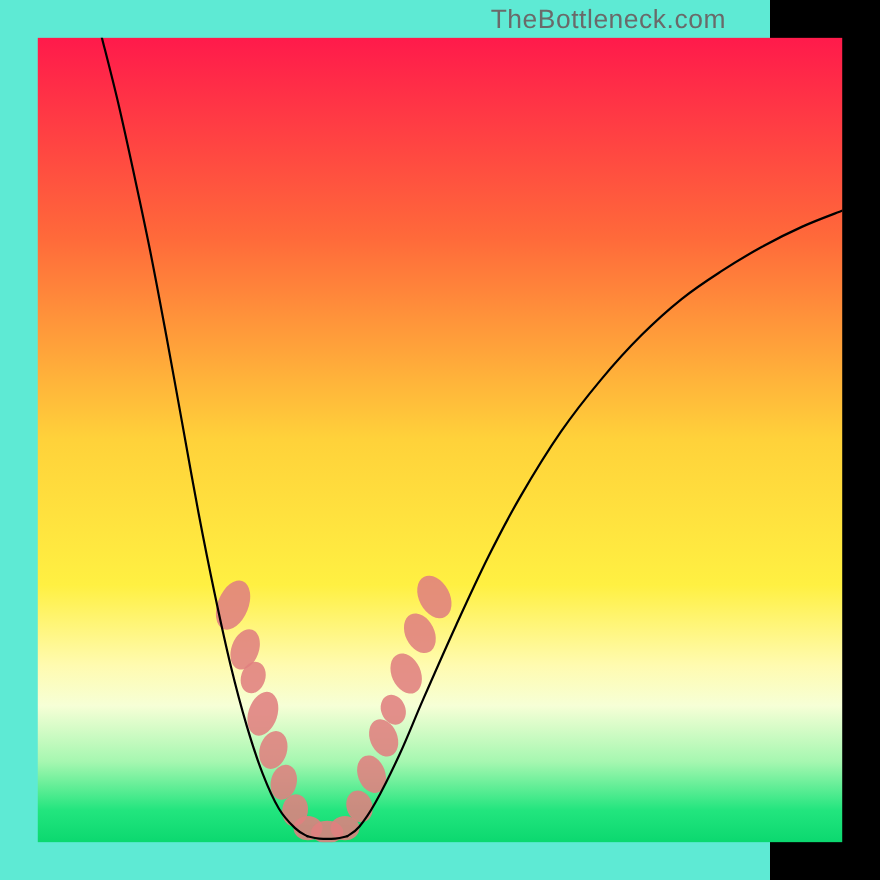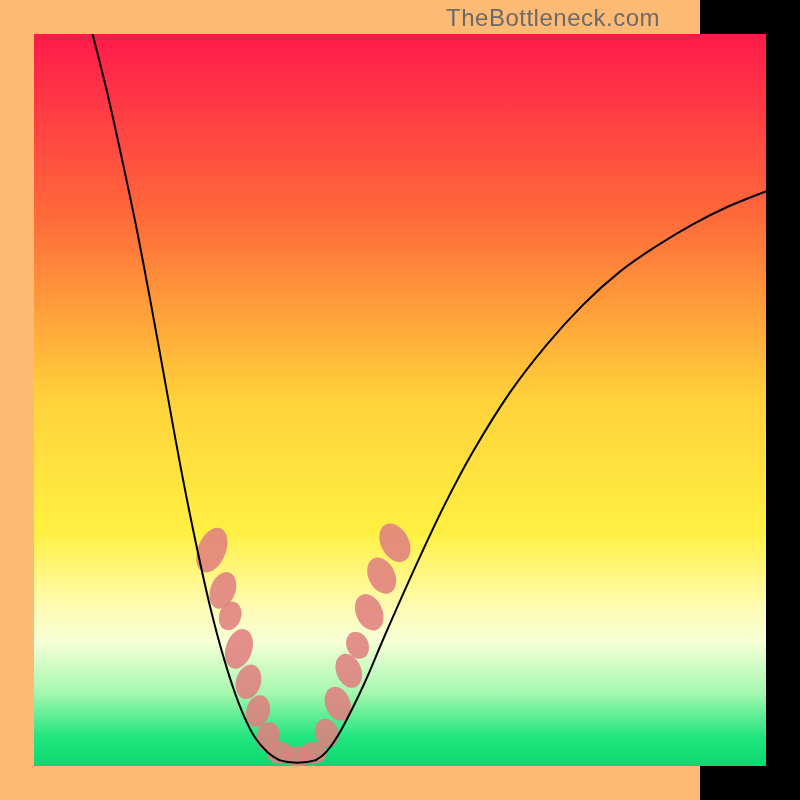--- a/index.html
+++ b/index.html
@@ -9,21 +9,21 @@
     height: 800px;
     background: #000;
     overflow: hidden;
   }
   .frame {
     position: absolute;
     left: 0;
     top: 0;
     width: 700px;
     height: 800px;
-    background: #fdba74;
+    background: #5eead4;
   }
   .plot {
     position: absolute;
     left: 34px;
     top: 34px;
     width: 732px;
     height: 732px;
     overflow: hidden;
   }
   .watermark {

